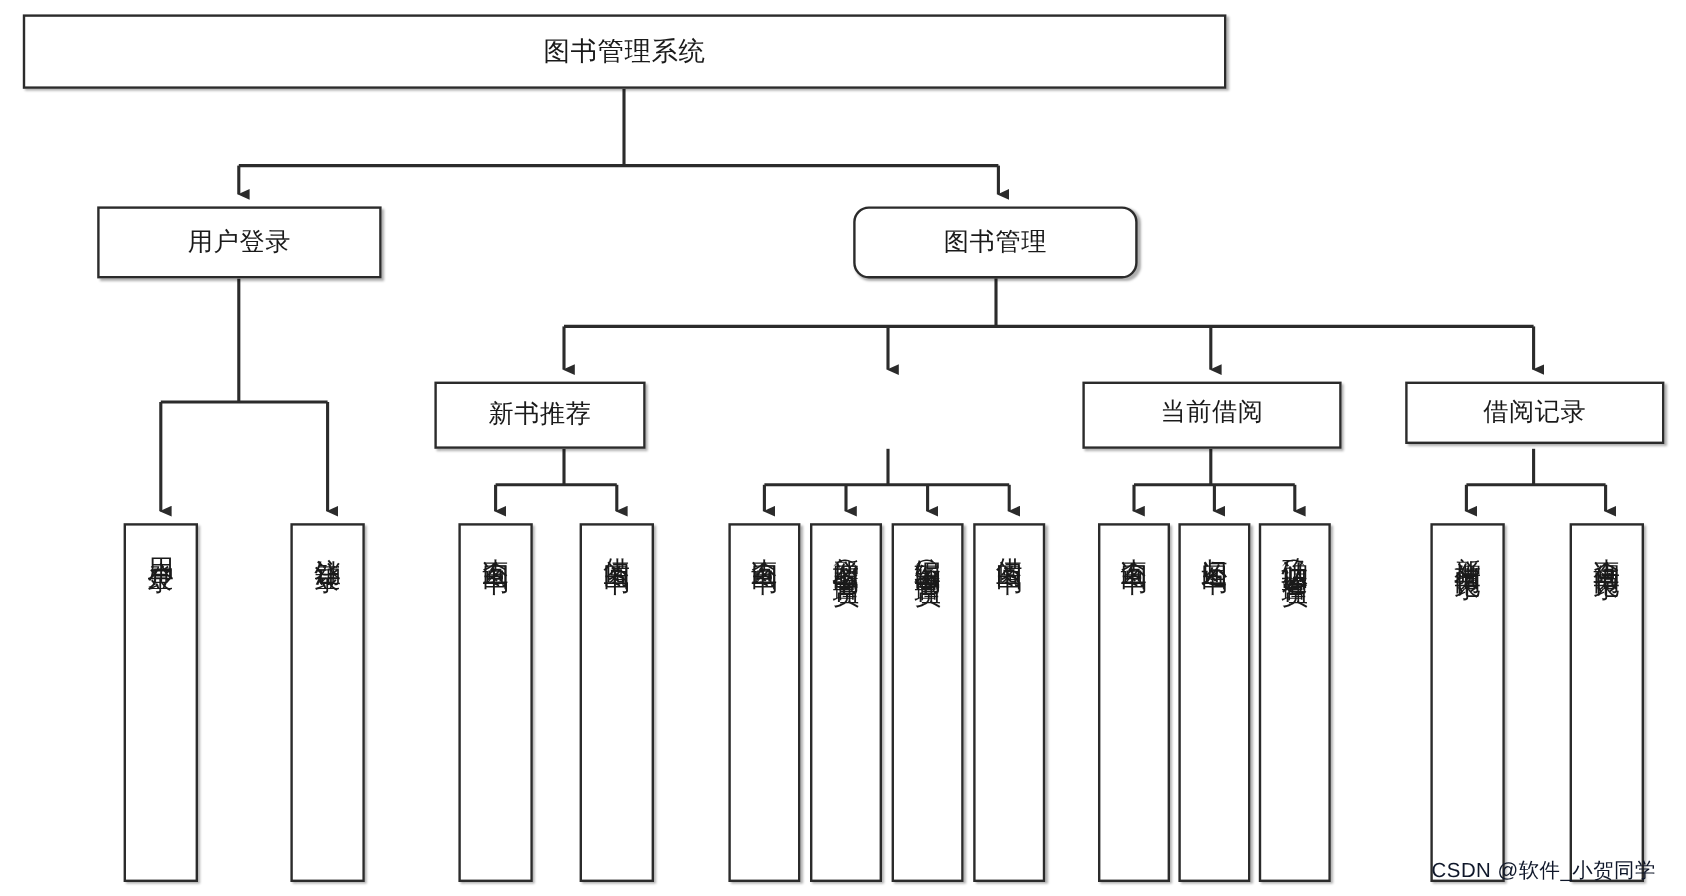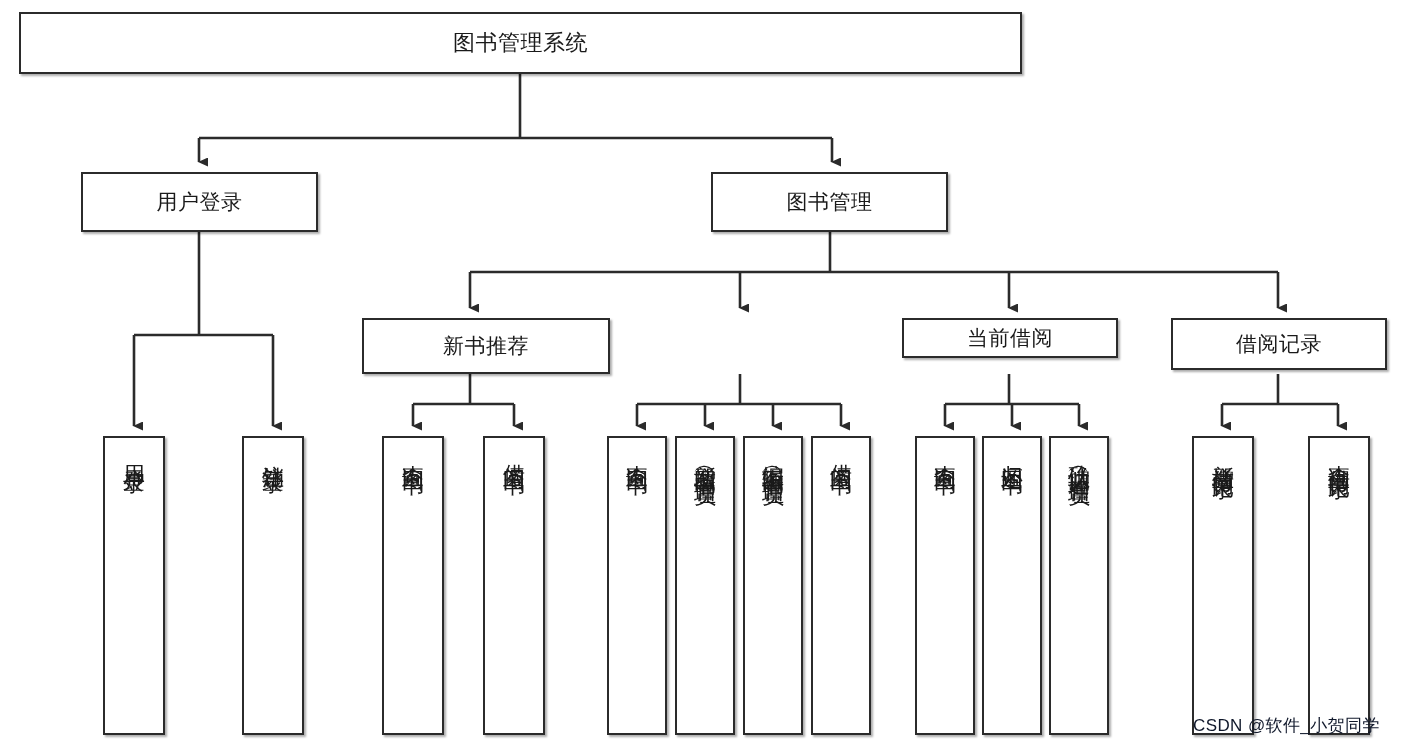--- a/index.html
+++ b/index.html
@@ -123,28 +123,28 @@
     </g>
   </svg>
 
   <div class="node horiz root" style="left:19px; top:12px; width:1003px; height:62px;">
     <span class="label">图书管理系统</span>
   </div>
 
   <div class="node horiz" style="left:81px; top:172px; width:237px; height:60px;">
     <span class="label">用户登录</span>
   </div>
-  <div class="node horiz" style="left:711px; top:172px; width:237px; height:60px;">
+  <div class="node horiz" style="left:711px; top:172px; width:237px; height:60px;border-radius:13px;">
     <span class="label">图书管理</span>
   </div>
 
-  <div class="node horiz" style="left:362px; top:318px; width:248px; height:56px;">
+  <div class="node horiz" style="left:362px; top:318px; width:176px; height:56px;">
     <span class="label">新书推荐</span>
   </div>
-  <div class="node horiz" style="left:902px; top:318px; width:216px; height:40px;">
+  <div class="node horiz" style="left:902px; top:318px; width:216px; height:56px;font-family:Liberation Mono, monospace;">
     <span class="label">当前借阅</span>
   </div>
   <div class="node horiz" style="left:1171px; top:318px; width:216px; height:52px;">
     <span class="label">借阅记录</span>
   </div>
 
   <div class="node vert" style="left:103px; top:436px; width:62px; height:299px;">
     <span class="label">用户登录</span>
   </div>
   <div class="node vert" style="left:242px; top:436px; width:62px; height:299px;">

